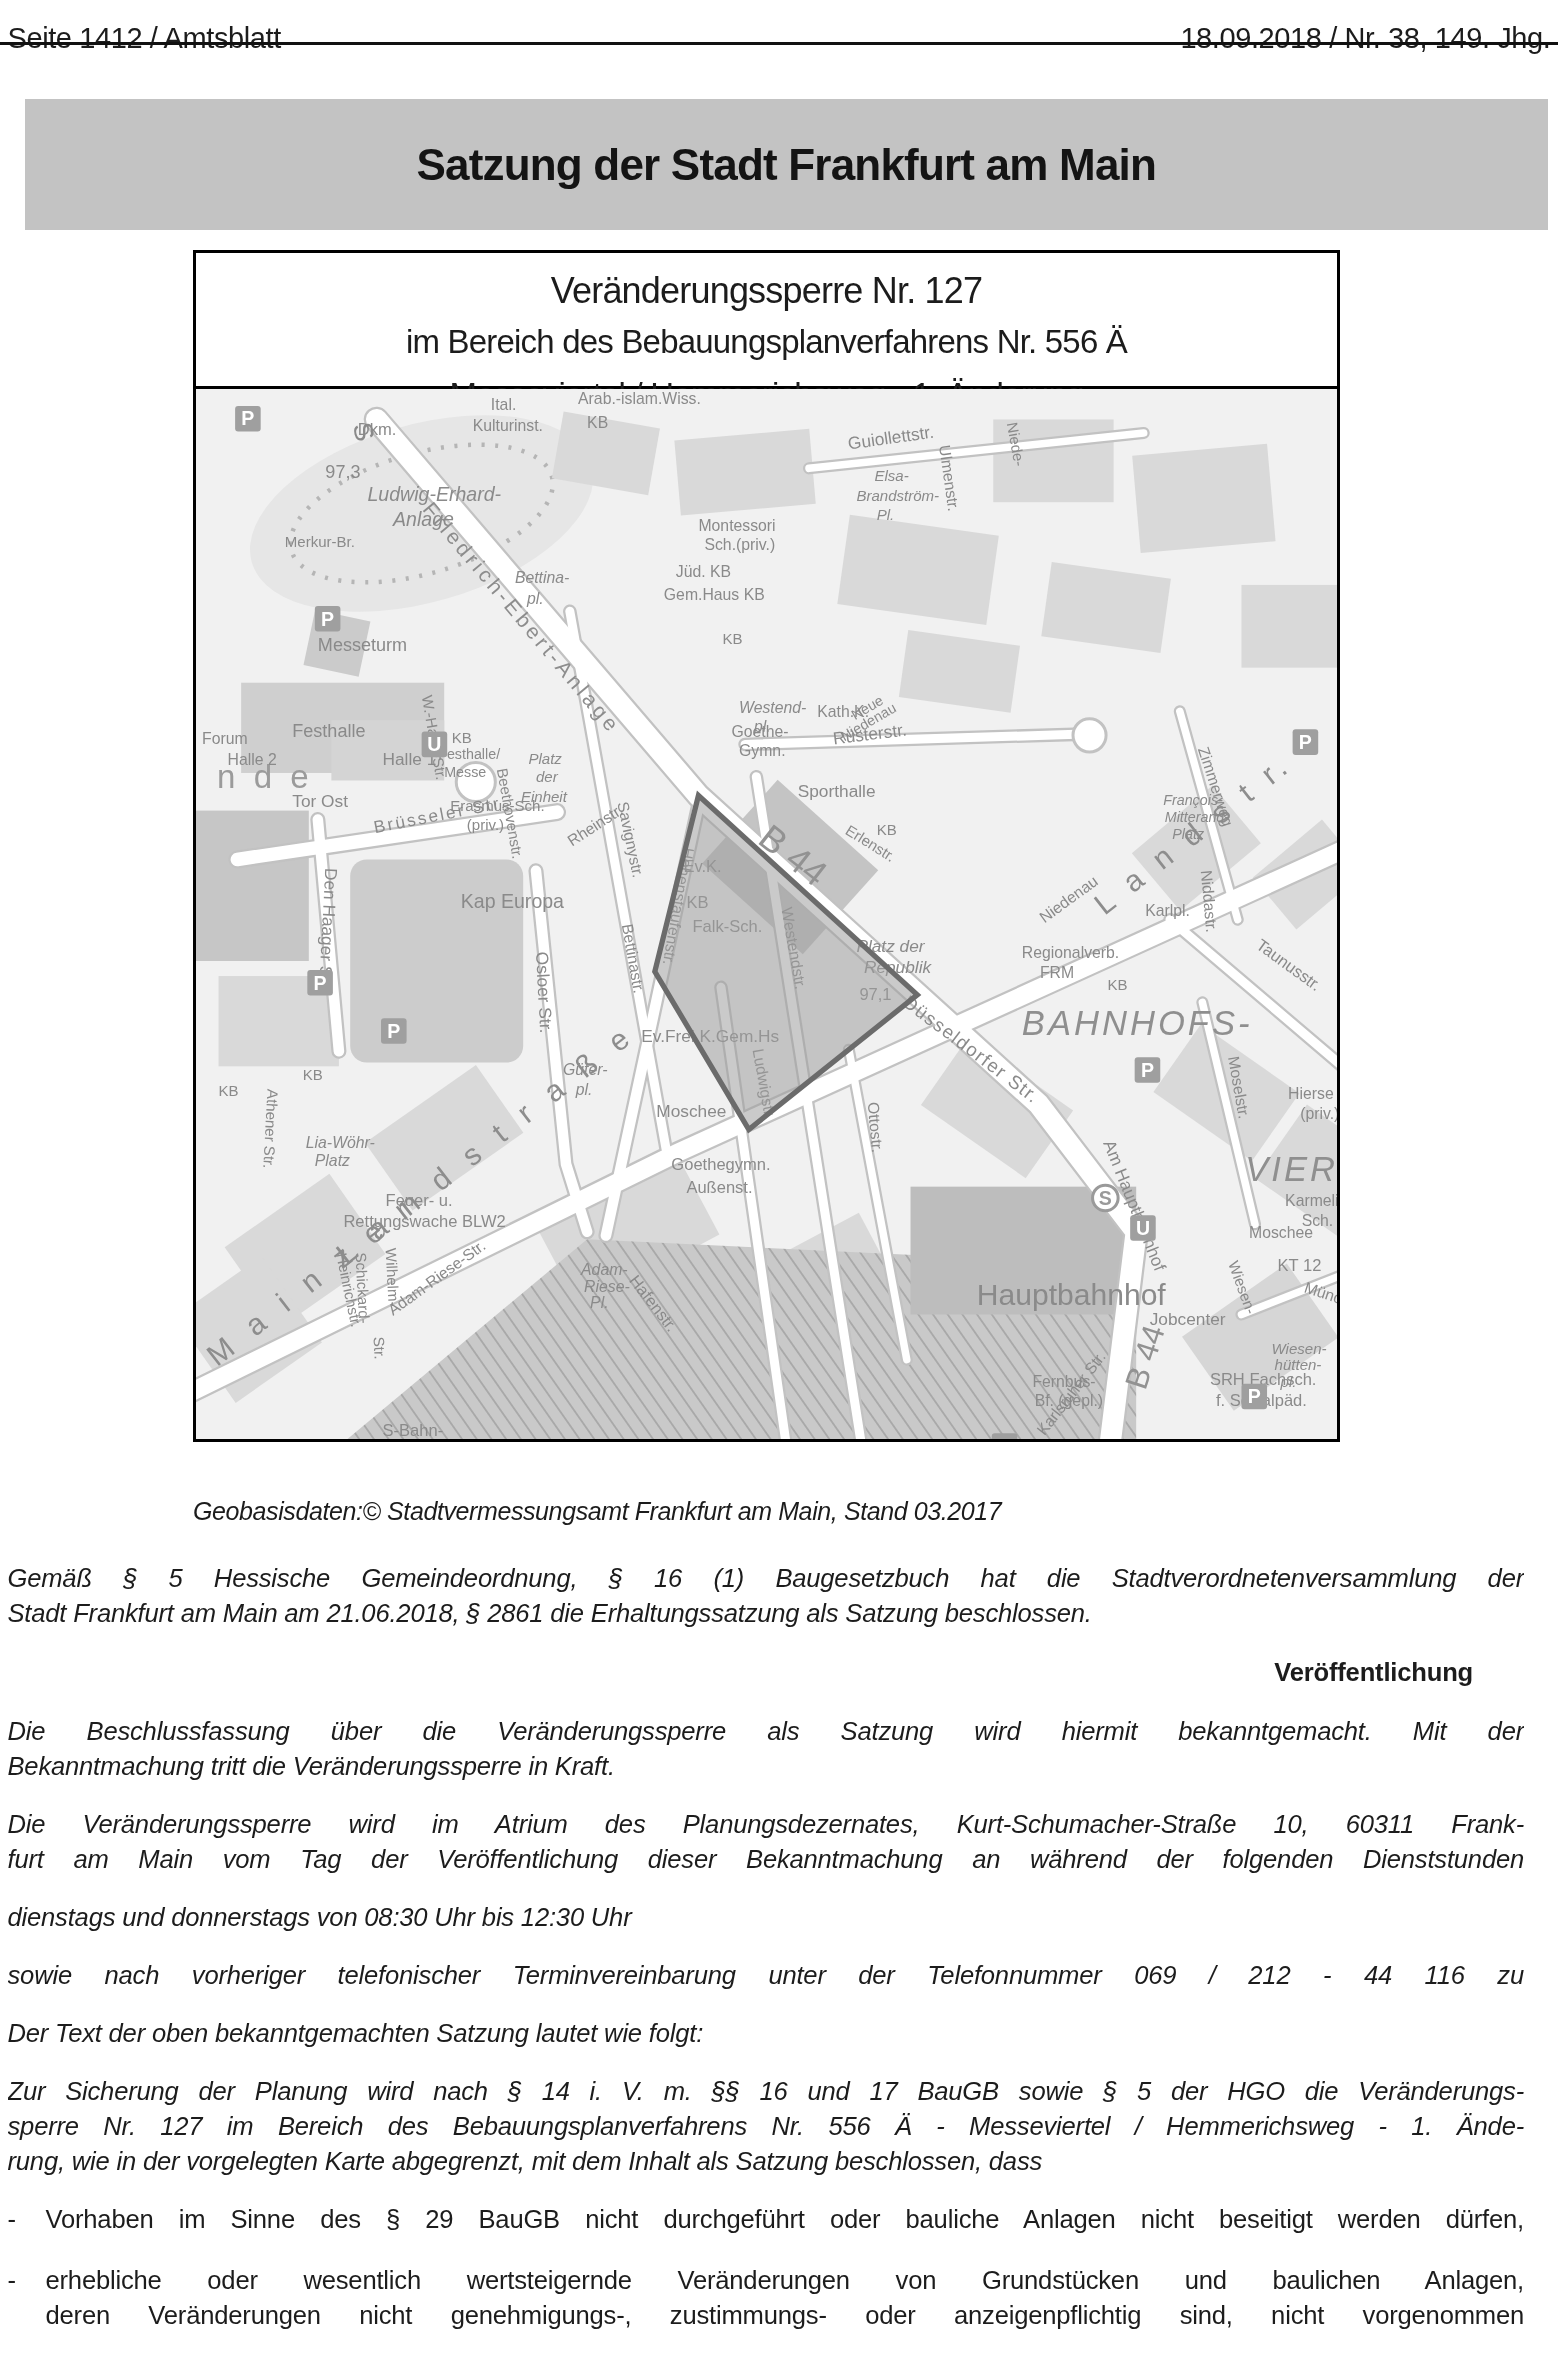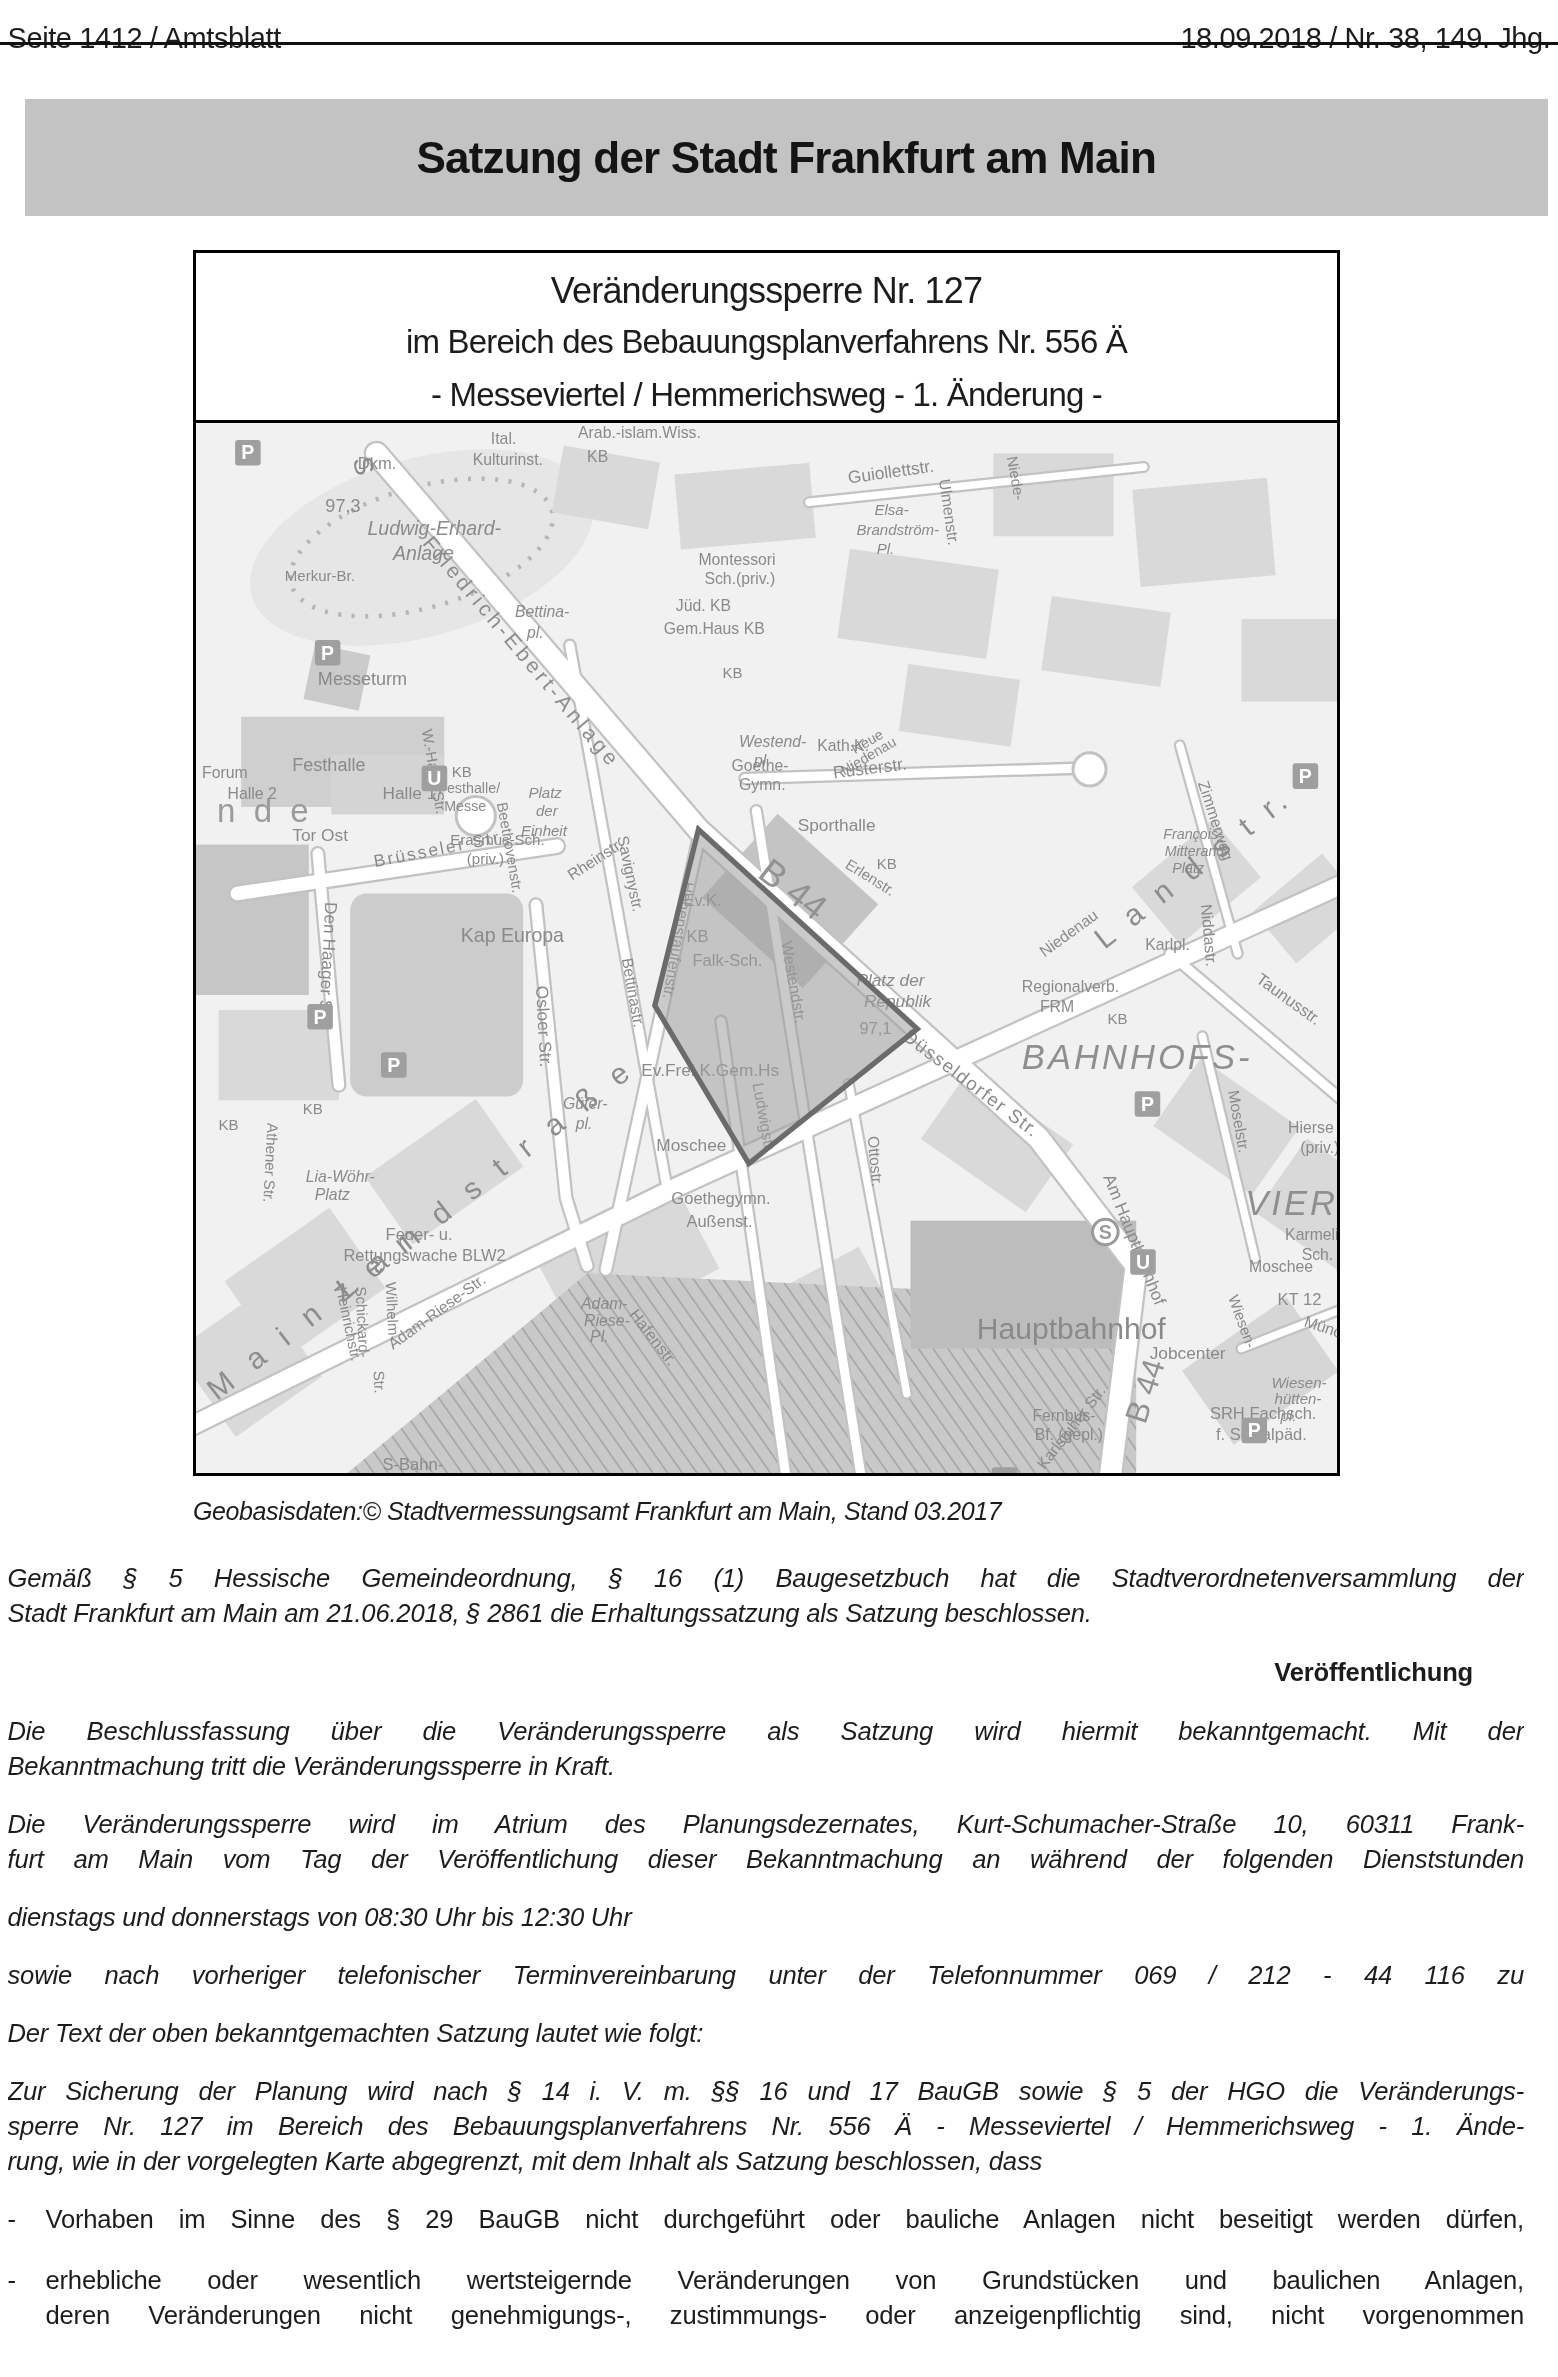--- a/index.html
+++ b/index.html
@@ -3,26 +3,26 @@
 <meta charset="utf-8">
 <style>
   html,body{margin:0;padding:0;background:#ffffff;}
   body{width:1558px;height:2377px;position:relative;overflow:hidden;
        font-family:"Liberation Sans",sans-serif;color:#1c1c1c;}
   
   .hdr{position:absolute;top:22px;left:7.5px;right:7.5px;font-size:29px;
        letter-spacing:-0.4px;display:flex;justify-content:space-between;}
   .hdr-rule{position:absolute;top:42px;left:0;right:0;height:3px;background:#111;}
   
-  .banner{position:absolute;top:99px;left:25px;right:10.5px;height:117px;
+  .banner{position:absolute;top:99px;left:25px;right:10.5px;height:131px;
           background:#c3c3c3;display:flex;align-items:center;justify-content:center;}
   .banner h1{margin:0;font-size:44px;letter-spacing:-0.8px;color:#141414;}
   
   .map-box{position:absolute;left:193px;top:250px;width:1141px;border:3.8px solid #000;}
-  .map-titles{height:170px;border-bottom:3.8px solid #000;text-align:center;
+  .map-titles{height:136px;border-bottom:3.8px solid #000;text-align:center;
               padding-top:13.5px;box-sizing:border-box;}
   .mt1{font-size:36px;line-height:48px;letter-spacing:-0.8px;}
   .mt2,.mt3{font-size:33px;line-height:53px;letter-spacing:-0.8px;}
   .map-area{position:relative;width:1141px;height:1050px;overflow:hidden;background:#f4f4f4;}
   .map-area svg{display:block;}
   .caption{position:absolute;left:193px;top:1497px;font-size:25px;letter-spacing:-0.4px;font-style:italic;}
   
   .body{position:absolute;left:7.5px;right:34px;top:1561px;bottom:0;overflow:hidden;
         font-size:25.6px;line-height:35px;letter-spacing:-0.2px;}
   .pline{text-align:justify;text-align-last:justify;white-space:normal;}

